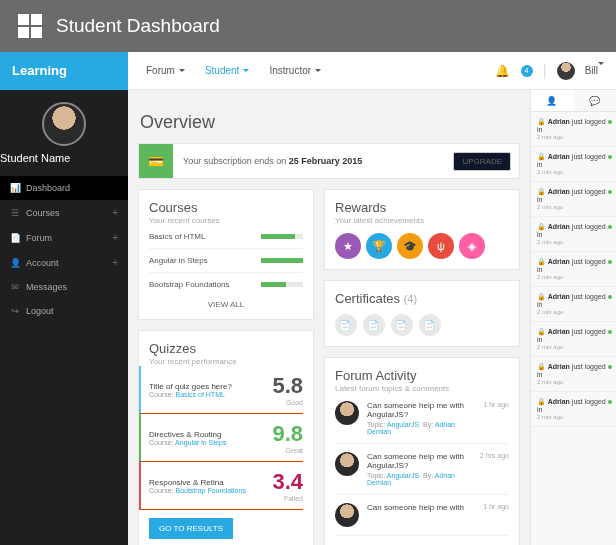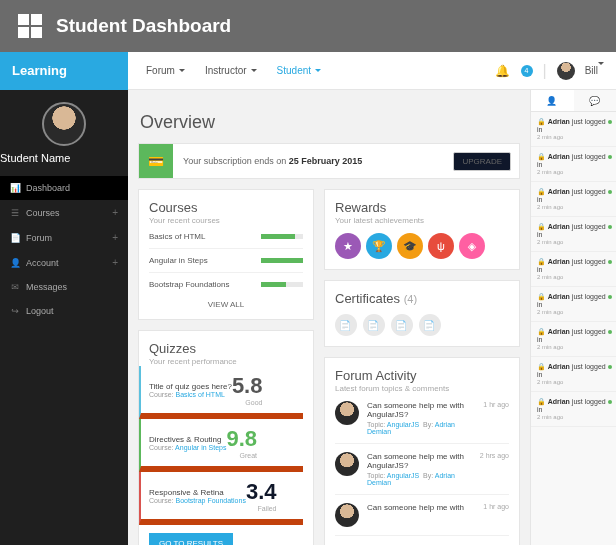--- a/index.html
+++ b/index.html
@@ -1,20 +1,20 @@
 <!DOCTYPE html>
 <html><head>
 <meta charset="utf-8">
 <style>
 *{margin:0;padding:0;box-sizing:border-box;font-family:-apple-system,Helvetica,Arial,sans-serif}
 body{background:#fff;width:616px;height:545px;overflow:hidden}
 .topbar{background:#6b6b6b;color:#fff;height:52px;display:flex;align-items:center;padding:0 18px;gap:14px}
 .topbar-icon{width:24px;height:24px;display:grid;grid-template:1fr 1fr/1fr 1fr;gap:2px}
 .topbar-icon span{background:#fff}
-.topbar-title{font-size:19px;font-weight:700}
+.topbar-title{font-size:19px;font-weight:400}
 .app-wrap{height:calc(545px - 52px);position:relative}
 .header{height:38px;background:#fff;border-bottom:1px solid #e5e5e5;display:flex;align-items:center}
 .brand{width:128px;background:#29a9e1;color:#fff;font-weight:600;font-size:13px;height:38px;display:flex;align-items:center;padding:0 12px}
 .topnav{display:flex;align-items:center;flex:1;padding:0 8px}
 .topnav-item{padding:0 10px;font-size:10px;color:#555;display:flex;align-items:center;gap:4px;height:38px;cursor:pointer}
 .topnav-item.active{color:#29a9e1}
 .caret{width:0;height:0;border-left:3px solid transparent;border-right:3px solid transparent;border-top:3px solid currentColor}
 .top-right{display:flex;align-items:center;gap:10px;padding-right:12px}
 .bell{font-size:12px;color:#666}
 .badge-blue{background:#29a9e1;color:#fff;border-radius:50%;width:12px;height:12px;font-size:7px;display:inline-flex;align-items:center;justify-content:center}
@@ -42,30 +42,30 @@
 .col-left{width:176px}
 .col-right{flex:1}
 .card{background:#fff;border:1px solid #e5e5e5;padding:10px}
 .card h3{font-size:13px;color:#555;font-weight:400}
 .card .sub{font-size:8px;color:#aaa;margin-top:1px}
 .course-row{display:flex;align-items:center;justify-content:space-between;padding:7px 0;border-bottom:1px solid #f0f0f0;font-size:8px;color:#555}
 .course-row:last-of-type{border-bottom:none}
 .progress{width:42px;height:5px;background:#e8e8e8;position:relative}
 .progress span{position:absolute;left:0;top:0;bottom:0;background:#5cb85c}
 .view-all{text-align:center;font-size:8px;color:#666;padding-top:4px;cursor:pointer}
-.quiz-row{padding:7px 0;border-bottom:6px solid #c2410c;display:flex;align-items:center;border-left:2px solid transparent;margin-left:-10px;padding-left:8px}
+.quiz-row{padding:7px 0;border-bottom:1px solid #c2410c;display:flex;justify-content:space-between;align-items:center;border-left:2px solid transparent;margin-left:-10px;padding-left:8px}
 .quiz-row .qt{font-size:8px;color:#444}
 .quiz-row .qc{font-size:7px;color:#999}
 .quiz-row .qc a{color:#29a9e1;text-decoration:none}
 .quiz-score{text-align:right}
 .quiz-score .num{font-size:22px;font-weight:700}
 .quiz-score .lbl{font-size:7px;color:#aaa}
 .s-good{color:#555}.s-good-b{border-left-color:#5bc0de}
 .s-great{color:#5cb85c}.s-great-b{border-left-color:#5cb85c}
-.s-fail{color:#0f172a}.s-fail-b{border-left-color:#d9534f}
+.s-fail{color:#be185d}.s-fail-b{border-left-color:#d9534f}
 .results-btn{background:#29a9e1;color:#fff;border:none;font-size:8px;padding:6px 10px;margin-top:8px;cursor:pointer}
 .rewards-row{display:flex;gap:5px;margin-top:8px}
 .reward{width:26px;height:26px;border-radius:50%;display:flex;align-items:center;justify-content:center;color:#fff;font-size:11px}
 .r1{background:#9b59b6}.r2{background:#29a9e1}.r3{background:#f39c12}.r4{background:#e74c3c}.r5{background:#ff5fa2}
 .cert-row{display:flex;gap:6px;margin-top:8px}
 .cert{width:22px;height:22px;border-radius:50%;background:#e8e8e8;display:flex;align-items:center;justify-content:center;color:#bbb;font-size:10px}
 .forum-item{display:flex;gap:8px;padding:8px 0;border-bottom:1px solid #f0f0f0}
 .forum-av{width:24px;height:24px;border-radius:50%;background:radial-gradient(circle at 50% 35%,#d9b896 35%,#2a2a2a 36%);flex-shrink:0}
 .forum-body{flex:1}
 .forum-title{font-size:8px;color:#444}
@@ -97,26 +97,26 @@
 </div>
 
 <div class="app-wrap">
 <div class="header">
   <div class="brand">Learning</div>
   <div class="topnav" id="topnav">
         <div class="topnav-item">
           <span>Forum</span> 
           <span class="caret"></span>
         </div>
+        <div class="topnav-item active">
+          <span>Student</span> 
+          <span class="caret"></span>
+        </div>
         <div class="topnav-item">
           <span>Instructor</span> 
-          <span class="caret"></span>
-        </div>
-        <div class="topnav-item active">
-          <span>Student</span> 
           <span class="caret"></span>
         </div>
       </div>
   <div class="top-right">
     <span class="bell">🔔</span>
     <span class="badge-blue">4</span>
     <span style="color:#ddd">|</span>
     <span class="avatar-sm"></span>
     <span class="user-name"><span>Bill</span> <span class="caret"></span></span>
   </div>

